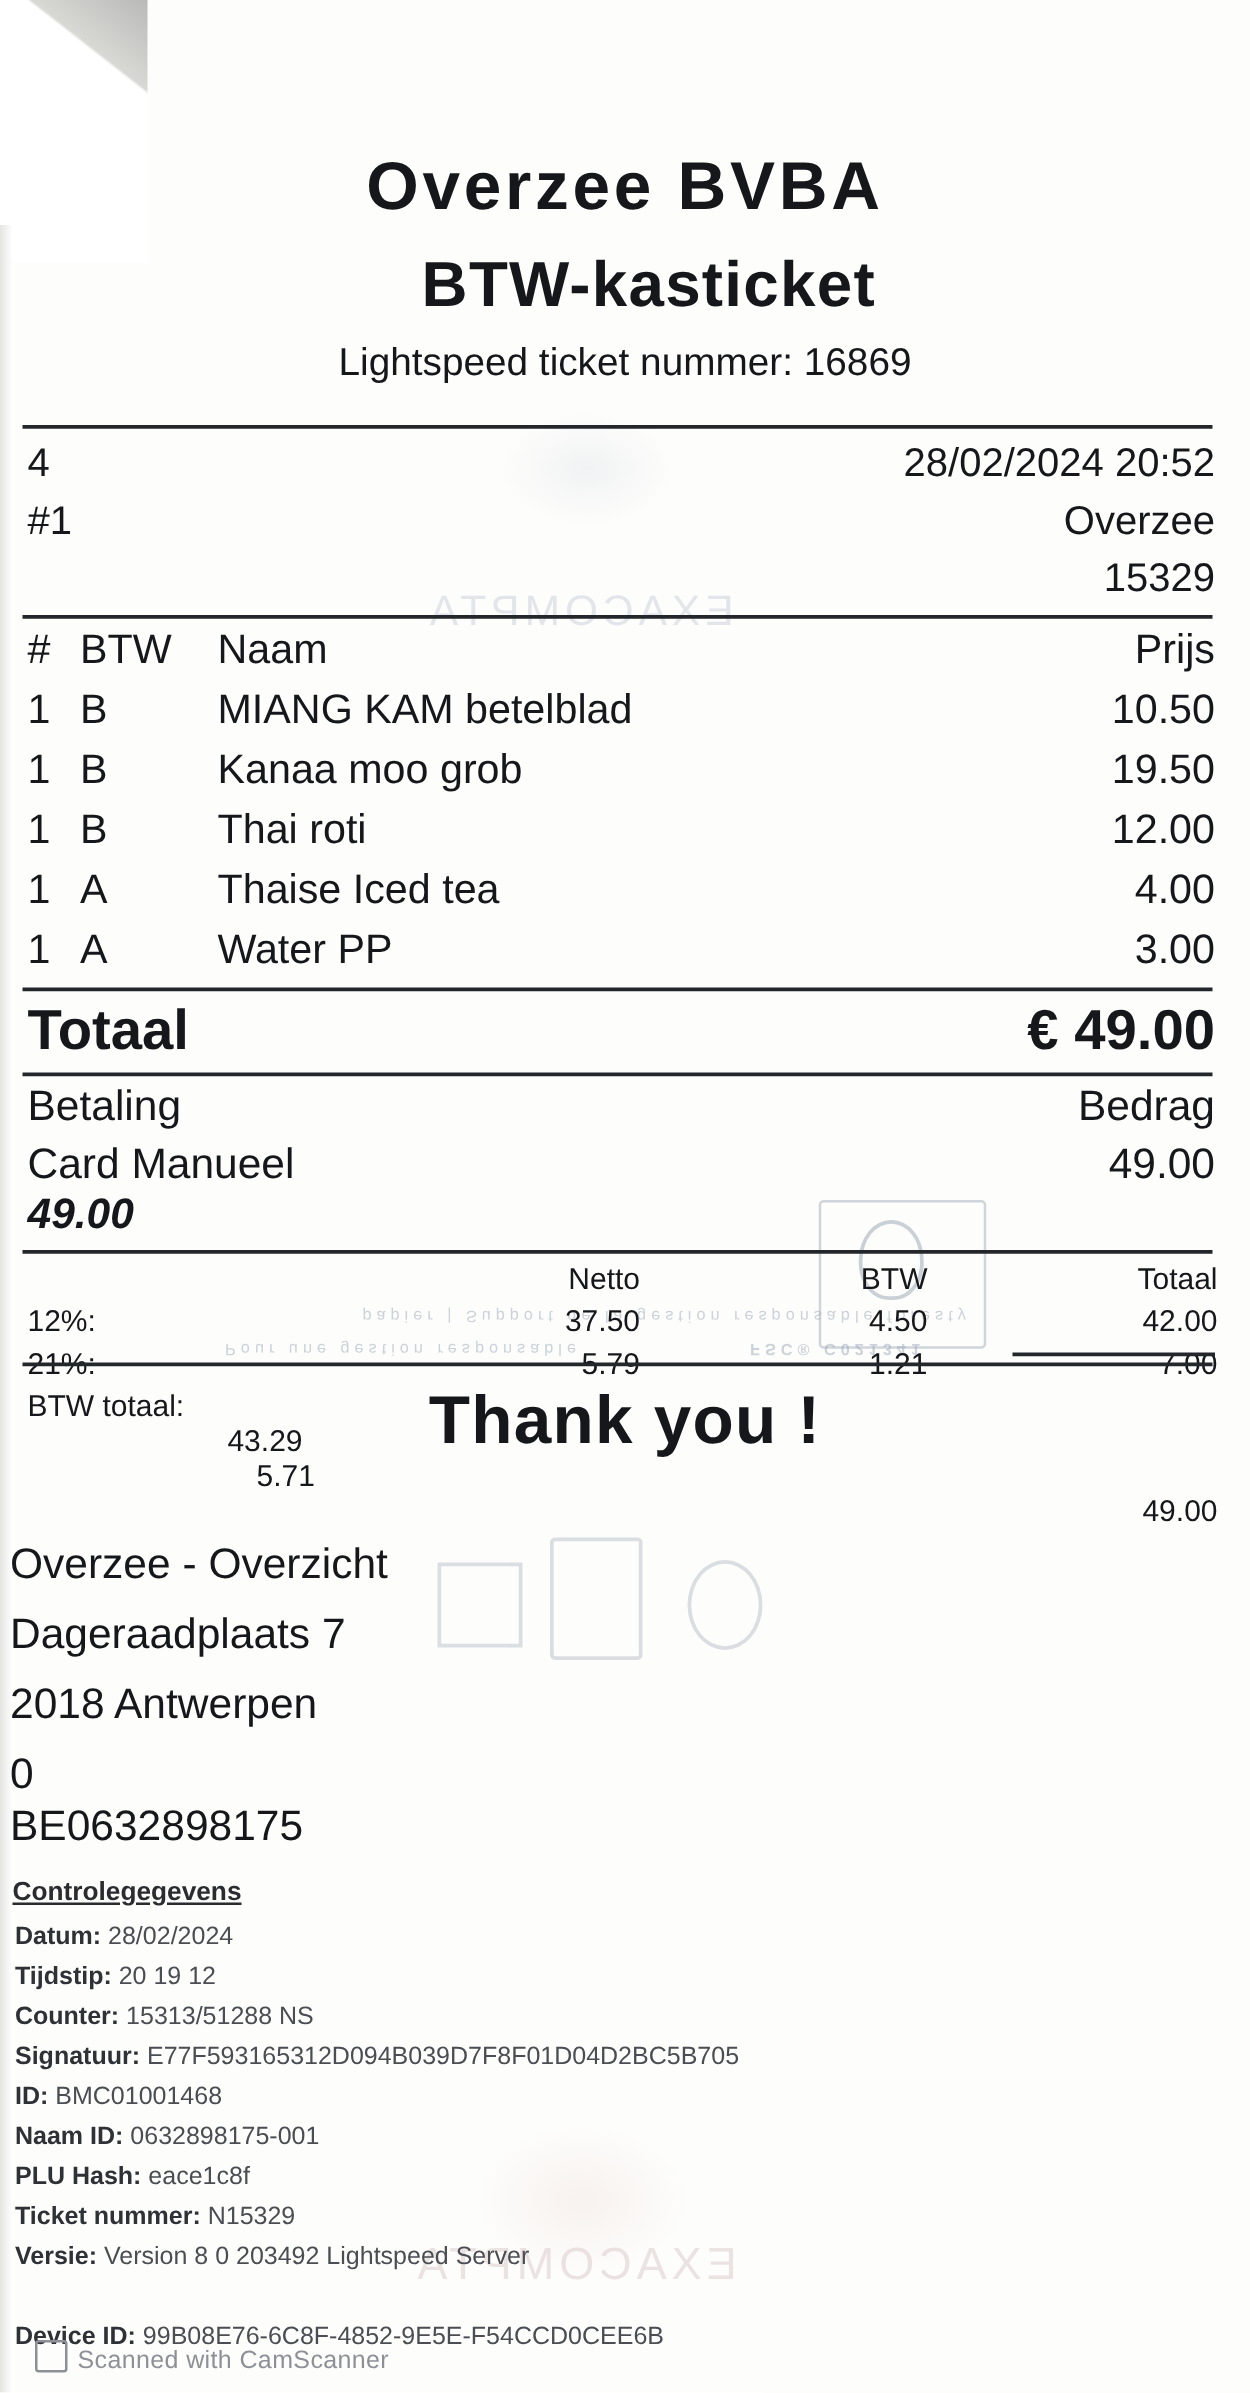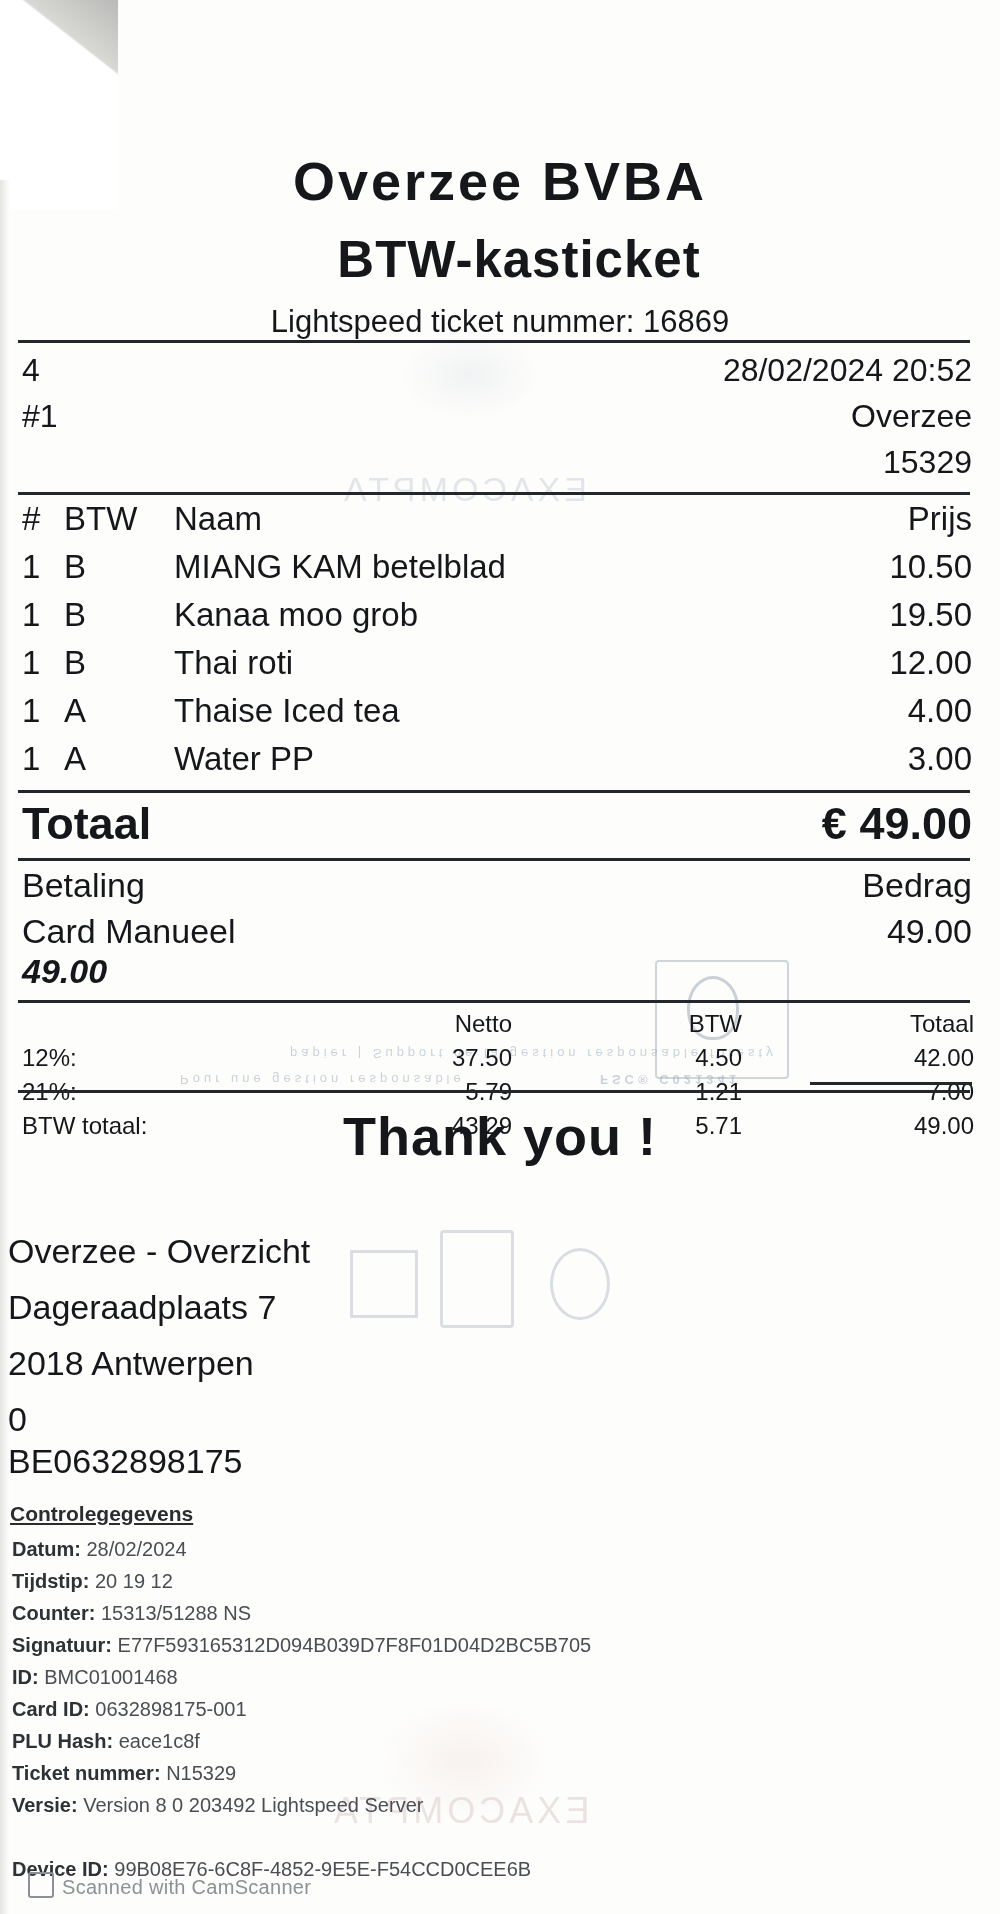--- a/index.html
+++ b/index.html
@@ -119,21 +119,20 @@
     border: 3px solid #9aa7b6;
   }
 
   
   .title {
     position: absolute;
     width: 1000px;
     text-align: center;
     font-weight: bold;
     letter-spacing: 1px;
-    margin-top: 32px;
   }
   #shop-title { top: 118px; font-size: 54px; letter-spacing: 3px; }
   #doc-title  { top: 198px; font-size: 51px; letter-spacing: 1px; padding-left: 19px; }
   #ticket-nr  { top: 272px; font-size: 31px; font-weight: normal; letter-spacing: 0; }
 
   .row {
     position: absolute;
     left: 22px;
     width: 950px;
     font-size: 32px;
@@ -369,21 +368,21 @@
         <span class="v-net">37.50</span>
         <span class="v-btw">4.50</span>
         <span class="v-tot">42.00</span>
       </div>
       <div class="vat-line" style="margin-top:6px;">
         <span class="v-lab">21%:</span>
         <span class="v-net">5.79</span>
         <span class="v-btw">1.21</span>
         <span class="v-tot">7.00</span>
       </div>
-      <div class="vat-line" style="margin-top:6px;">
+      <div class="vat-line" style="margin-top:6px;flex-direction:column;">
         <span class="v-lab">BTW totaal:</span>
         <span class="v-net">43.29</span>
         <span class="v-btw">5.71</span>
         <span class="v-tot">49.00</span>
       </div>
     </div>
 
     <div class="rline" style="top: 1082px; left: 810px; width: 162px;"></div>
     <div class="rline" style="top: 1090px;"></div>
 
@@ -411,21 +410,21 @@
     </div>
     <div class="ctrl-line" style="top: 1634px;">
       <b>Signatuur:</b>
       <span class="val">E77F593165312D094B039D7F8F01D04D2BC5B705</span>
     </div>
     <div class="ctrl-line" style="top: 1666px;">
       <b>ID:</b>
       <span class="val">BMC01001468</span>
     </div>
     <div class="ctrl-line" style="top: 1698px;">
-      <b>Card ID:</b>
+      <b>Naam ID:</b>
       <span class="val">0632898175-001</span>
     </div>
     <div class="ctrl-line" style="top: 1730px;">
       <b>PLU Hash:</b>
       <span class="val">eace1c8f</span>
     </div>
     <div class="ctrl-line" style="top: 1762px;">
       <b>Ticket nummer:</b>
       <span class="val">N15329</span>
     </div>

